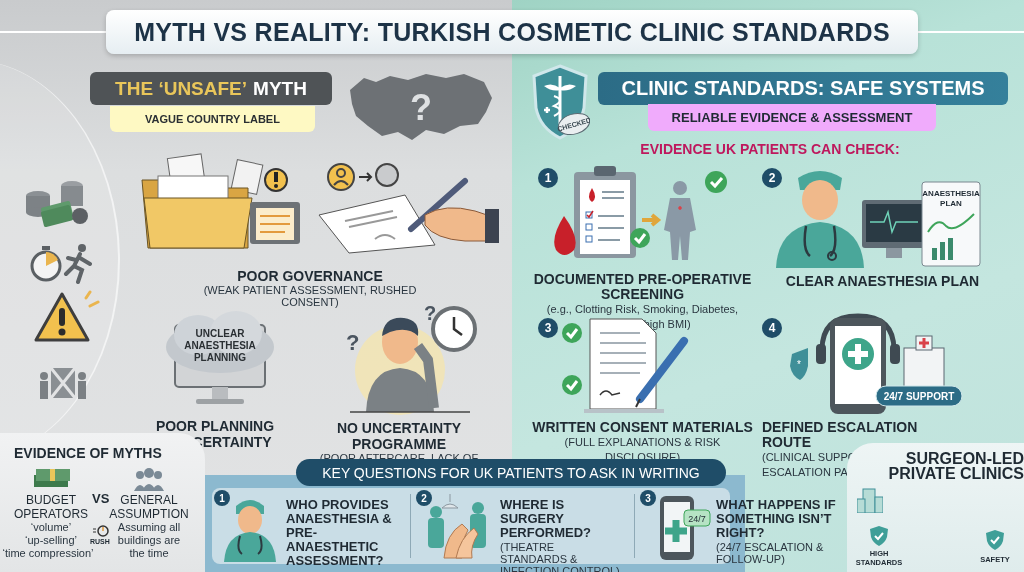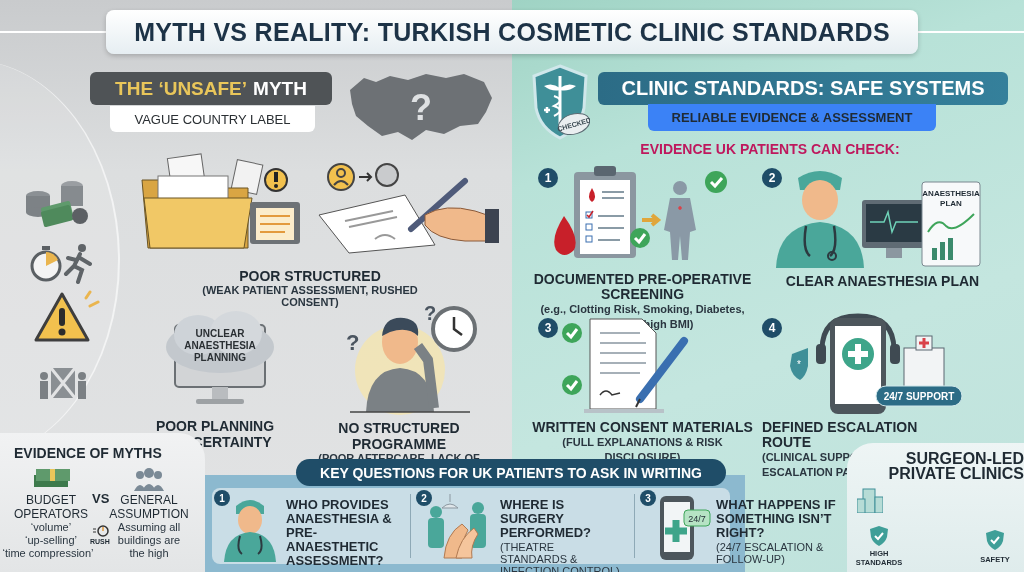--- a/index.html
+++ b/index.html
@@ -6,43 +6,43 @@
 html,body{width:1024px;height:572px;overflow:hidden}
 body{font-family:"Liberation Sans","DejaVu Sans",sans-serif;position:relative;background:#d6d8da;color:#1f2a33}
 .left-bg{position:absolute;left:0;top:0;width:512px;height:572px;background:linear-gradient(180deg,#c9cbcd 0%,#dcdedf 30%,#e2e3e4 100%)}
 .right-bg{position:absolute;left:512px;top:0;width:512px;height:572px;background:linear-gradient(160deg,#9fd3c4 0%,#b8e2d8 25%,#c4e6df 60%,#bfe2dc 100%)}
 .left-arc{position:absolute;left:-180px;top:60px;width:300px;height:400px;border-right:2px solid rgba(255,255,255,.6);border-radius:0 50% 50% 0;background:rgba(255,255,255,.12)}
 .title-line{position:absolute;top:31px;height:2px;background:#fff}
 .title{position:absolute;left:106px;top:10px;width:812px;height:44px;background:linear-gradient(180deg,#ffffff,#e6eef2);border-radius:8px;box-shadow:0 2px 5px rgba(0,0,0,.2);display:flex;align-items:center;justify-content:center;font-weight:700;font-size:25px;color:#1d3347;letter-spacing:.3px}
 
 .myth-head{position:absolute;left:90px;top:72px;width:242px;height:33px;background:#4f5356;border-radius:6px;display:flex;align-items:center;justify-content:center;font-weight:700;font-size:19px;color:#fff}
 .myth-head .hl{color:#e9c65a;margin-right:6px}
-.myth-sub{position:absolute;left:110px;top:106px;width:205px;height:26px;background:#ffffff;border-radius:0 0 6px 6px;display:flex;align-items:center;justify-content:center;font-weight:400;font-size:13px;color:#2a2f33}
+.myth-sub{position:absolute;left:110px;top:106px;width:205px;height:26px;background:#fef9c3;border-radius:0 0 6px 6px;display:flex;align-items:center;justify-content:center;font-weight:700;font-size:11px;color:#2a2f33}
 .map{position:absolute;left:346px;top:68px;width:150px;height:78px}
 
 .shield{position:absolute;left:530px;top:64px;width:60px;height:76px}
 .std-head{position:absolute;left:598px;top:72px;width:410px;height:33px;background:linear-gradient(90deg,#2c6c86,#35809b);border-radius:6px;display:flex;align-items:center;justify-content:center;font-weight:700;font-size:20px;color:#fff}
-.std-sub{position:absolute;left:648px;top:104px;width:288px;height:27px;background:#3b82f6;border-radius:0 0 6px 6px;display:flex;align-items:center;justify-content:center;font-weight:700;font-size:13px;color:#1f2a33}
+.std-sub{position:absolute;left:648px;top:104px;width:288px;height:27px;background:#f0abfc;border-radius:0 0 6px 6px;display:flex;align-items:center;justify-content:center;font-weight:700;font-size:13px;color:#1f2a33}
 .evidence{position:absolute;left:620px;top:141px;width:300px;text-align:center;font-weight:700;font-size:14px;color:#be185d}
 
 .side{position:absolute;left:20px;width:80px;height:56px}
 
 .ill{position:absolute}
 .cap{position:absolute;text-align:center;font-weight:700;color:#1f2a33}
-.cap .sm{font-weight:700;font-size:11px;display:block;color:#2a3640}
+.cap .sm{font-weight:400;font-size:11px;display:block;color:#2a3640}
 .num{position:absolute;width:20px;height:20px;border-radius:50%;background:#1f4d68;color:#fff;font-weight:700;font-size:12px;display:flex;align-items:center;justify-content:center}
 
 .drivers{position:absolute;left:0;top:433px;width:205px;height:139px;background:linear-gradient(180deg,#f1f2f3,#e3e5e6);border-radius:0 26px 0 0}
 .drivers h3{position:absolute;left:14px;top:12px;font-size:14px;font-weight:700;color:#1f2a33}
 .drv-col{position:absolute;text-align:center}
 .drv-title{font-weight:400;font-size:12px;line-height:14px;color:#1f2a33}
 .drv-text{font-size:11px;line-height:13px;color:#2a3640}
 
 .qband{position:absolute;left:205px;top:475px;width:540px;height:97px;background:#8cb9cf}
-.qtitle{position:absolute;left:296px;top:459px;width:430px;height:27px;background:#1f4d68;border-radius:14px 14px 14px 14px;display:flex;align-items:center;justify-content:center;color:#fff;font-weight:700;font-size:14px}
+.qtitle{position:absolute;left:296px;top:459px;width:430px;height:27px;background:#1f4d68;border-radius:14px 14px 14px 14px;display:flex;align-items:center;justify-content:center;color:#fff;font-weight:400;font-size:14px}
 .qpanel{position:absolute;left:212px;top:488px;width:518px;height:76px;background:#c9dde6;border-radius:8px}
 .qtext{position:absolute;font-weight:700;font-size:13px;line-height:14px;color:#1f2a33}
 .qtext .sm{font-weight:400;font-size:11px;line-height:12px;display:block;color:#2a3640;margin-top:1px}
 .qdiv{position:absolute;top:494px;width:1px;height:64px;background:#8ea9b6}
 
 .surgeon{position:absolute;left:847px;top:443px;width:177px;height:129px;background:linear-gradient(180deg,#eef5f5,#dfecec);border-radius:26px 0 0 0}
 .surgeon h3{position:absolute;left:0;width:177px;top:8px;text-align:right;font-size:16px;line-height:15px;font-weight:700;color:#1f2a33}
 .surgeon .lines{position:absolute;left:30px;width:140px;top:45px;text-align:center;font-size:11px;line-height:13px;color:#1f2a33}
 .badge-l{position:absolute;font-size:7.5px;font-weight:700;text-align:center;color:#1f2a33}
 </style>
@@ -118,21 +118,21 @@
     <path d="M19 30 Q26 22 33 30" fill="none" stroke="#444" stroke-width="2"></path>
   <path d="M44 22 L56 22 M52 18 L56 22 L52 26" stroke="#333" stroke-width="2" fill="none"></path>
   <circle cx="72" cy="20" r="11" fill="#c9cbcd" stroke="#444" stroke-width="2"></circle>
   <path d="M4 60 L90 40 L120 90 L34 98 Z" fill="#fff" stroke="#555"></path>
   <path d="M30 66 L78 56 M34 72 L82 62 M60 84 Q70 76 80 84" stroke="#999" stroke-width="2" fill="none"></path>
   <path d="M96 74 L150 26" stroke="#4f5b7a" stroke-width="6" stroke-linecap="round"></path>
   <path d="M110 60 Q130 48 160 56 L172 60 L172 86 L150 86 Q120 84 110 70 Z" fill="#f0b98b" stroke="#8a5a3a"></path>
   <rect x="170" y="54" width="14" height="34" fill="#3c4350"></rect>
 </svg>
 <div class="cap" style="left:180px;top:268px;width:260px;font-size:14px">
-  <span>POOR STRUCTURED</span>
+  <span>POOR GOVERNANCE</span>
   <span class="sm">(WEAK PATIENT ASSESSMENT, RUSHED CONSENT)</span>
 </div>
 
 <svg class="ill" style="left:150px;top:305px;width:140px;height:105px" viewBox="0 0 140 105">
   <rect x="25" y="20" width="90" height="62" rx="4" fill="#d2d4d6" stroke="#6b7074" stroke-width="2"></rect>
   <rect x="62" y="82" width="16" height="12" fill="#b9bcbf"></rect>
     <rect x="46" y="94" width="48" height="5" rx="2" fill="#9da1a4"></rect>
   <ellipse cx="70" cy="42" rx="54" ry="26" fill="#c3c8cd"></ellipse>
     <ellipse cx="48" cy="30" rx="24" ry="20" fill="#ced3d8"></ellipse>
     <ellipse cx="86" cy="28" rx="26" ry="22" fill="#d4d8dc"></ellipse>
@@ -150,21 +150,21 @@
   <path d="M88 46 L98 60 L104 108" stroke="#7b8185" stroke-width="10" fill="none"></path>
   <text x="16" y="50" font-family="Liberation Sans, sans-serif" font-weight="700" font-size="22" fill="#4b5560">?</text>
   <text x="94" y="20" font-family="Liberation Sans, sans-serif" font-weight="700" font-size="20" fill="#4b5560">?</text>
   <line x1="20" y1="112" x2="140" y2="112" stroke="#444" stroke-width="1.5"></line>
 </svg>
 <svg class="ill" style="left:430px;top:305px;width:48px;height:48px" viewBox="0 0 48 48">
   <circle cx="24" cy="24" r="21" fill="#fff" stroke="#6b7074" stroke-width="4"></circle>
     <path d="M24 12 L24 24 L32 30" stroke="#333" stroke-width="2.5" fill="none"></path>
 </svg>
 <div class="cap" style="left:296px;top:420px;width:206px;font-size:14px">
-  <span>NO STRUCTURED PROGRAMME</span>
+  <span>NO UNCERTAINTY PROGRAMME</span>
   <span class="sm">(POOR AFTERCARE, LACK OF FOLLOW-UP)</span>
 </div>
 
 <svg class="shield" viewBox="0 0 60 76">
   <path d="M30 2 L56 12 L54 44 Q50 64 30 74 Q10 64 6 44 L4 12 Z" fill="#3f8f98" stroke="#cfe7ea" stroke-width="3"></path>
   <path d="M30 12 L30 60" stroke="#fff" stroke-width="3"></path>
     <path d="M14 22 Q22 18 30 24 Q38 18 46 22 Q38 28 30 26 Q22 28 14 22Z" fill="#fff"></path>
   <path d="M24 32 Q36 36 24 42 Q36 46 24 52" stroke="#fff" stroke-width="2" fill="none"></path>
   <path d="M14 46 L20 46 M17 43 L17 49" stroke="#fff" stroke-width="2.5"></path>
   <g transform="rotate(-16 44 60)">
@@ -288,21 +288,21 @@
   <svg style="position:absolute;left:92px;top:90px;width:18px;height:14px" viewBox="0 0 18 14">
       <circle cx="11" cy="8" r="5" fill="none" stroke="#333" stroke-width="1.5"></circle>
       <path d="M11 8 L11 4" stroke="#e39a3d" stroke-width="1.5"></path>
       <path d="M1 6 L4 6 M1 9 L4 9" stroke="#333"></path>
     </svg>
   <div style="position:absolute;left:90px;top:105px;font-weight:700;font-size:7px">RUSH</div>
   <div class="drv-col" style="left:108px;top:60px;width:82px">
     <div class="drv-title">GENERAL ASSUMPTION</div>
     <div class="drv-text">Assuming all</div>
     <div class="drv-text">buildings are</div>
-    <div class="drv-text">the high</div>
+    <div class="drv-text">the time</div>
   </div>
 </div>
 
 <div class="qband"></div>
 <div class="qpanel"></div>
 <div class="qtitle">KEY QUESTIONS FOR UK PATIENTS TO ASK IN WRITING</div>
 
 <div class="num" style="left:214px;top:490px;width:16px;height:16px;font-size:10px">1</div>
 <svg class="ill" style="left:222px;top:494px;width:56px;height:68px" viewBox="0 0 56 68">
   <path d="M14 12 Q28 0 42 12 L42 20 L14 20 Z" fill="#4aa79a"></path>

